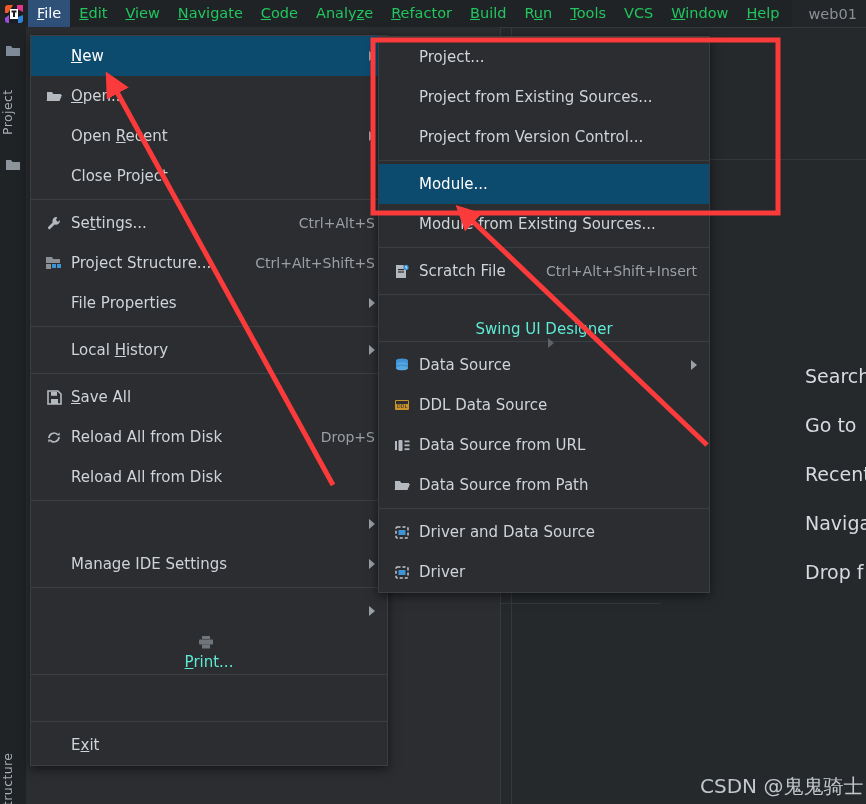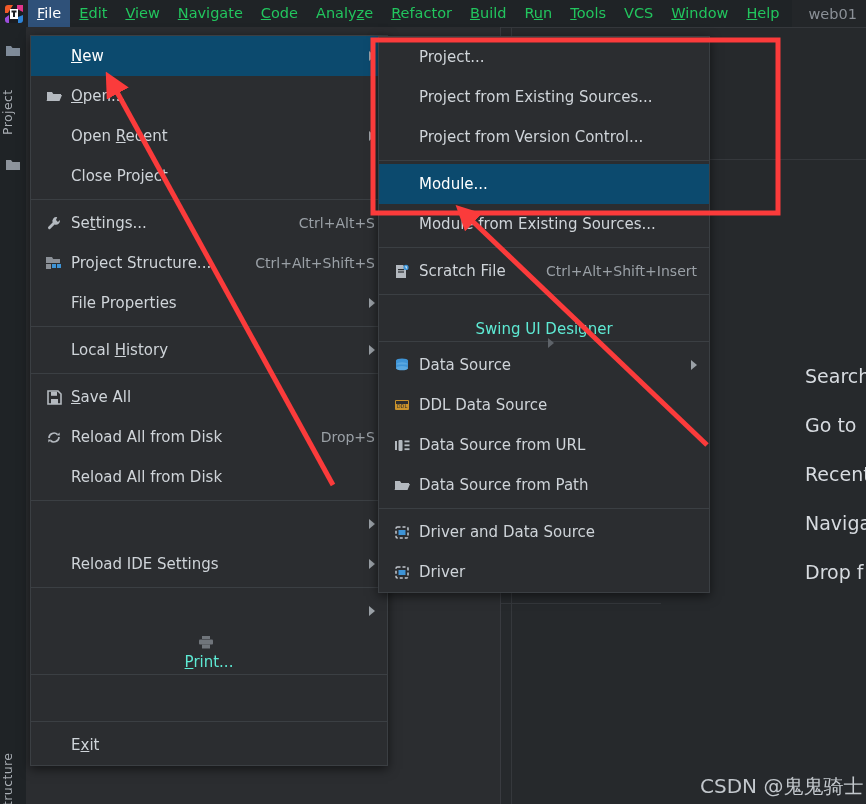--- a/index.html
+++ b/index.html
@@ -307,21 +307,21 @@
     <div class="sep"></div>
 
     <div class="mi">
       <span class="noico"></span>
       <span class="lbl"></span>
       <span class="arrow"></span>
     </div>
 
     <div class="mi">
       <span class="noico"></span>
-      <span class="lbl">Reload IDE Settings</span>
+      <span class="lbl">Manage IDE Settings</span>
       <span class="arrow"></span>
     </div>
 
     <div class="sep"></div>
 
     <div class="mi">
       <span class="noico"></span>
       <span class="lbl"></span>
       <span class="arrow"></span>
     </div>

